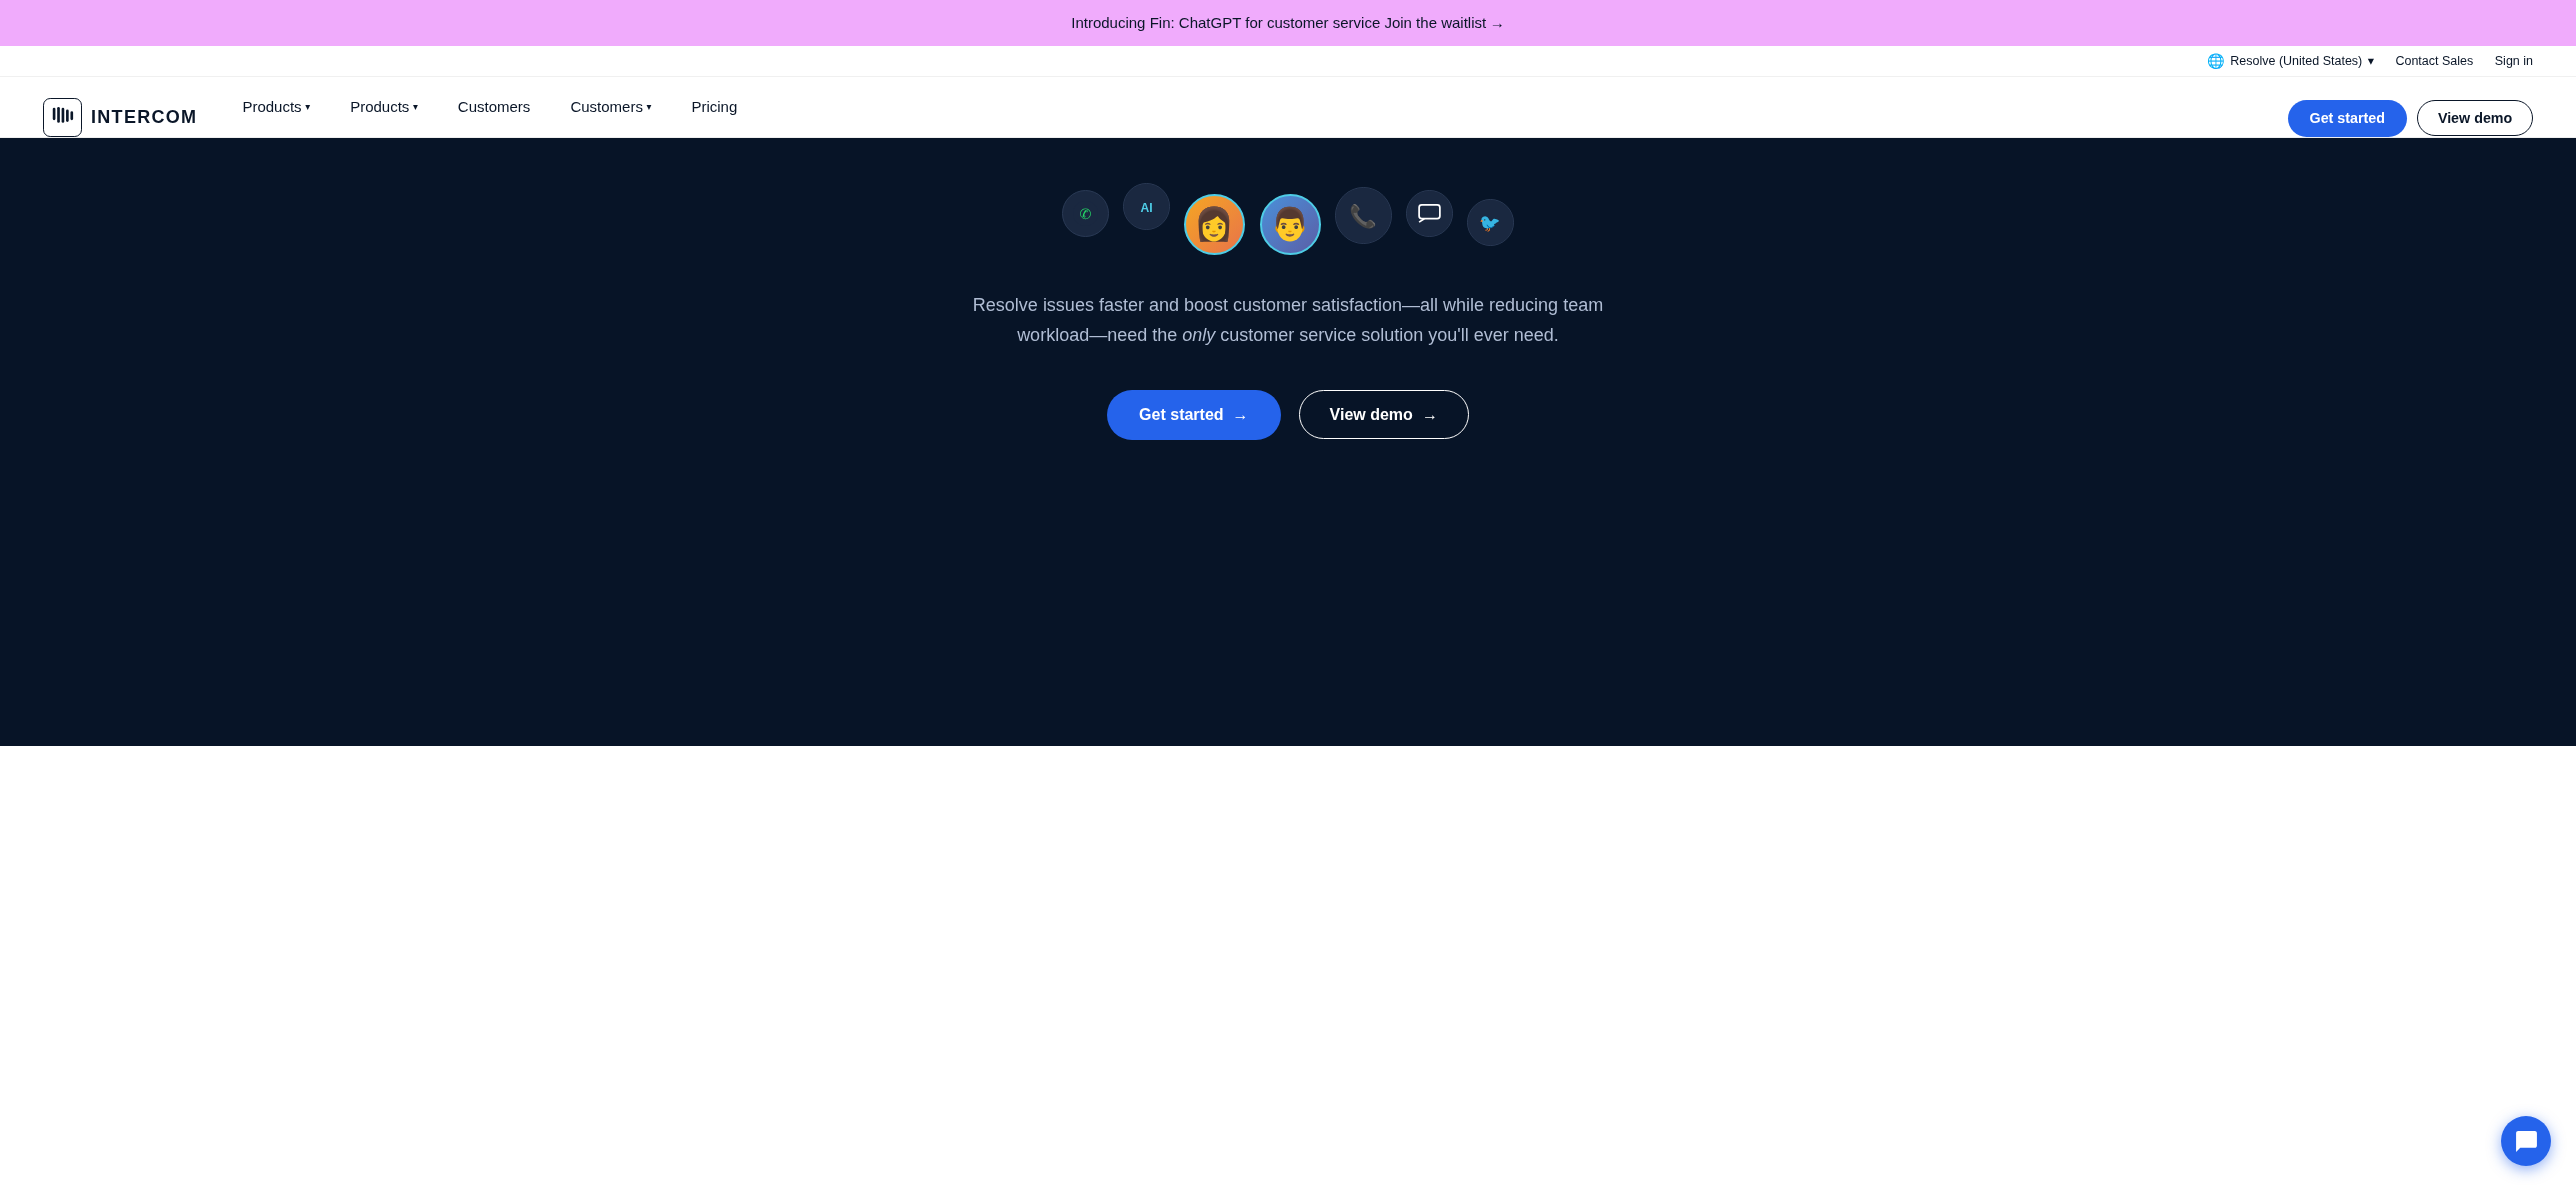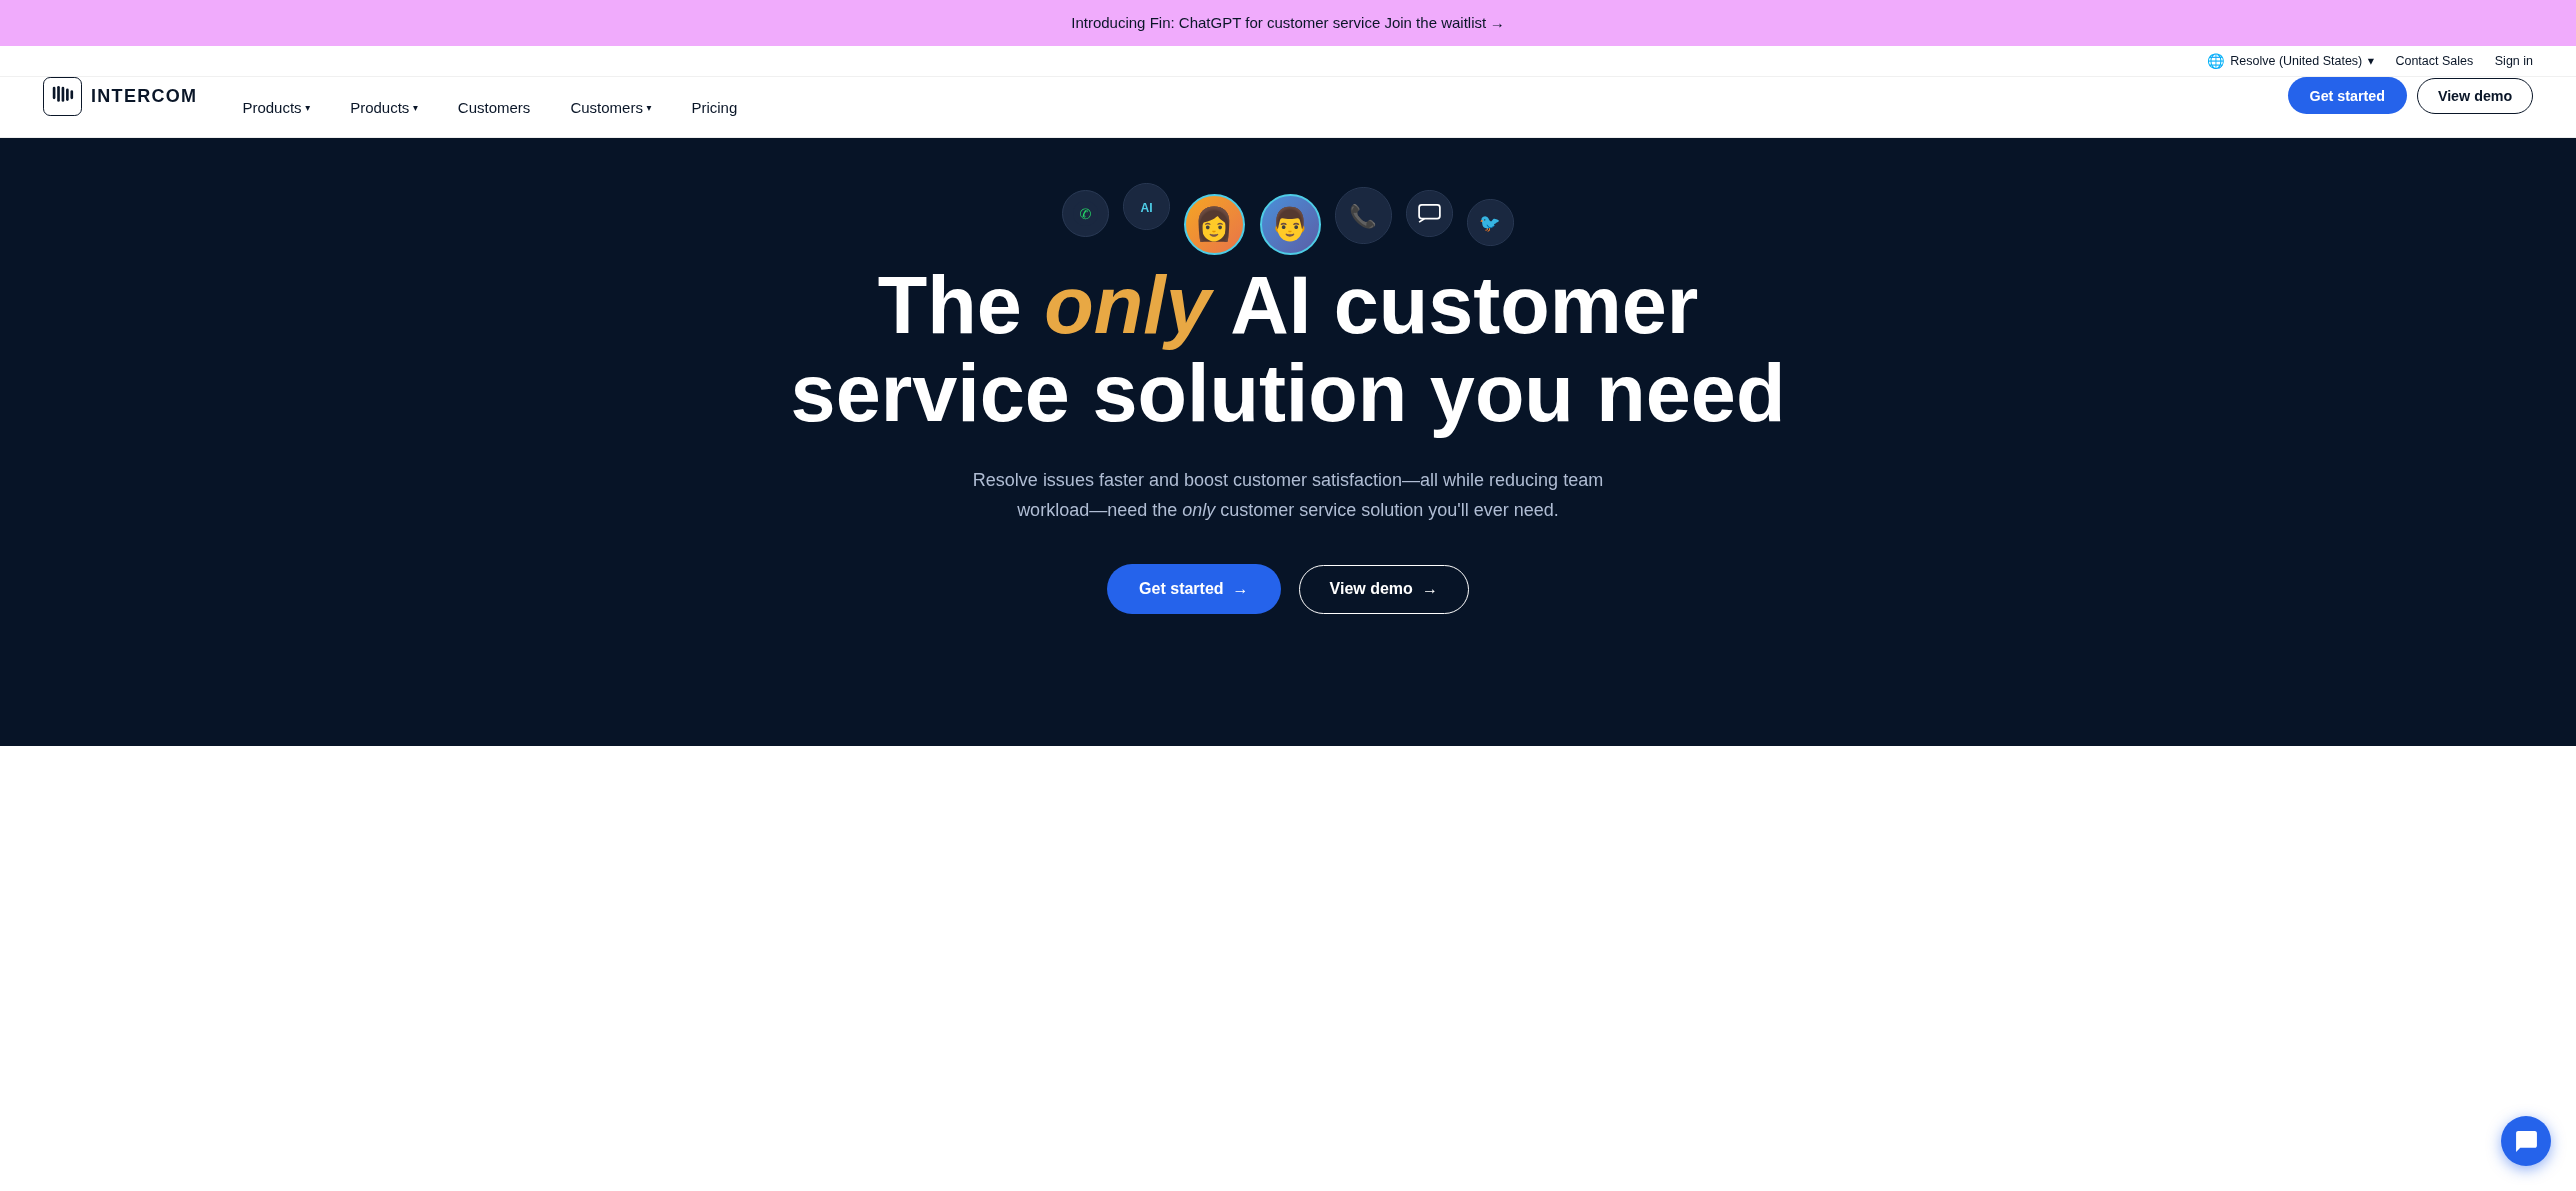--- a/index.html
+++ b/index.html
@@ -49,21 +49,21 @@
     }
     #utility-bar a {
       text-decoration: none;
       color: #0a1628;
       font-size: 12.5px;
     }
 
     
     #navbar {
       display: flex;
-      align-items: flex-start;
+      align-items: flex-end;
       padding: 0 43px;
       height: 61px;
       background: #fff;
       border-bottom: 0.9px solid #eee;
       gap: 0;
     }
     .nav-logo {
       display: flex;
       align-items: center;
       gap: 9px;
@@ -375,23 +375,20 @@
     </div>
 
     <div class="float-icon dark fi-sm" style="margin-bottom:9px;">
       <svg width="47" height="47" viewBox="0 0 52 52" style="font-size:22px">
         <circle cx="26" cy="26" r="26" fill="#1a2840"></circle>
         <text x="26" y="34" text-anchor="middle" font-size="20" fill="#1DA1F2">🐦</text>
       </svg>
     </div>
   </div>
 
-  <h1 class="hero-headline">
-    <span>The </span><span class="only-word">only</span><span> AI customer service solution you need</span>
-  </h1>
 
   <p class="hero-subtext">
     <span>Resolve issues faster and boost customer satisfaction—all while reducing team workload—need the </span><em>only</em><span> customer service solution you'll ever need.</span>
   </p>
 
   <div class="hero-ctas">
     <button class="hero-btn-primary">
       <span>Get started</span>
       <span>→</span>
     </button>

